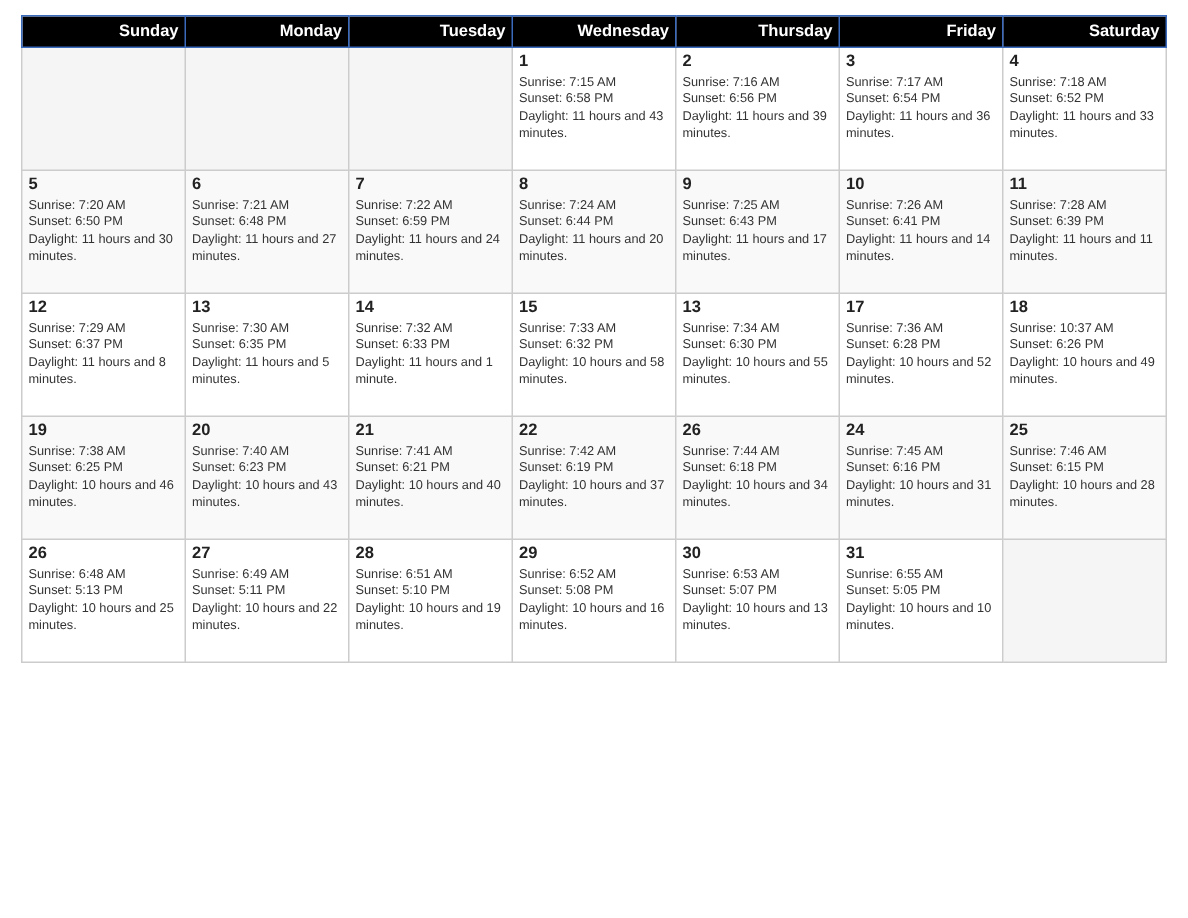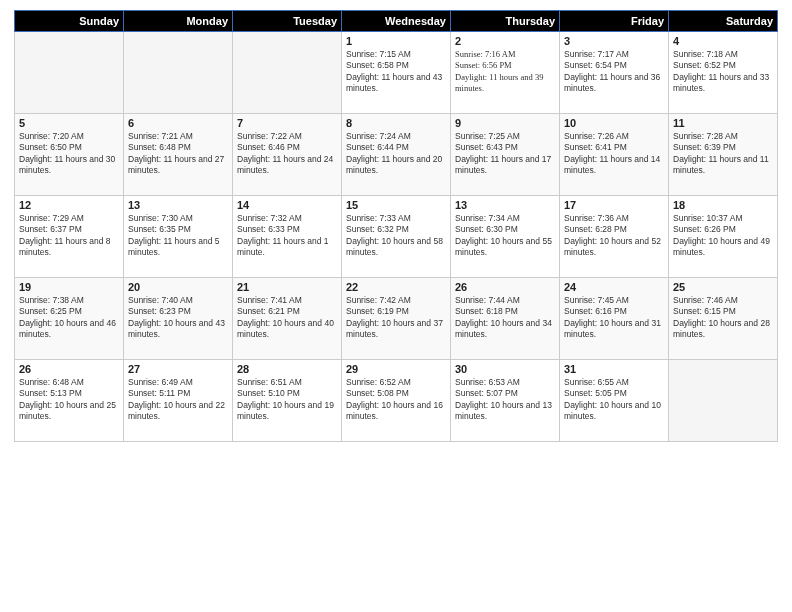--- a/index.html
+++ b/index.html
@@ -113,21 +113,21 @@
           <td class="empty"></td>
           <td class="empty"></td>
           <td>
             <span class="day-number">1</span>
             <div class="day-info" style="white-space: pre-line;">Sunrise: 7:15 AM
 Sunset: 6:58 PM
 Daylight: 11 hours and 43 minutes.</div>
           </td>
           <td>
             <span class="day-number">2</span>
-            <div class="day-info" style="white-space: pre-line; font-family: Liberation Serif, serif;">Sunrise: 7:16 AM
+            <div class="day-info" style="white-space: pre-line;">Sunrise: 7:16 AM
 Sunset: 6:56 PM
 Daylight: 11 hours and 39 minutes.</div>
           </td>
           <td>
             <span class="day-number">3</span>
             <div class="day-info" style="white-space: pre-line;">Sunrise: 7:17 AM
 Sunset: 6:54 PM
 Daylight: 11 hours and 36 minutes.</div>
           </td>
           <td>
@@ -146,21 +146,21 @@
           </td>
           <td>
             <span class="day-number">6</span>
             <div class="day-info" style="white-space: pre-line;">Sunrise: 7:21 AM
 Sunset: 6:48 PM
 Daylight: 11 hours and 27 minutes.</div>
           </td>
           <td>
             <span class="day-number">7</span>
             <div class="day-info" style="white-space: pre-line;">Sunrise: 7:22 AM
-Sunset: 6:46 PM
+Sunset: 6:59 PM
 Daylight: 11 hours and 24 minutes.</div>
           </td>
           <td>
             <span class="day-number">8</span>
             <div class="day-info" style="white-space: pre-line;">Sunrise: 7:24 AM
 Sunset: 6:44 PM
 Daylight: 11 hours and 20 minutes.</div>
           </td>
           <td>
             <span class="day-number">9</span>

